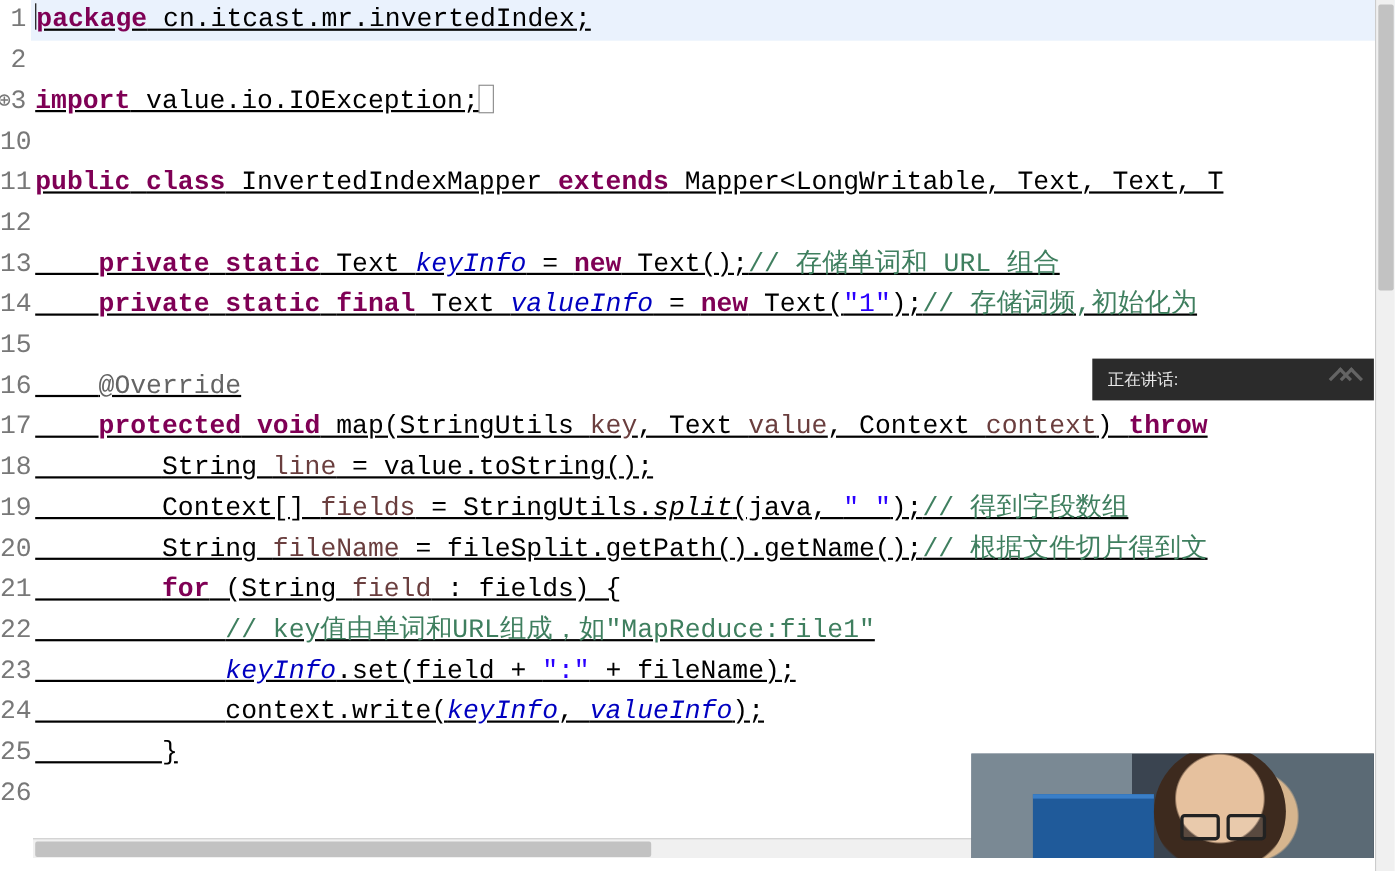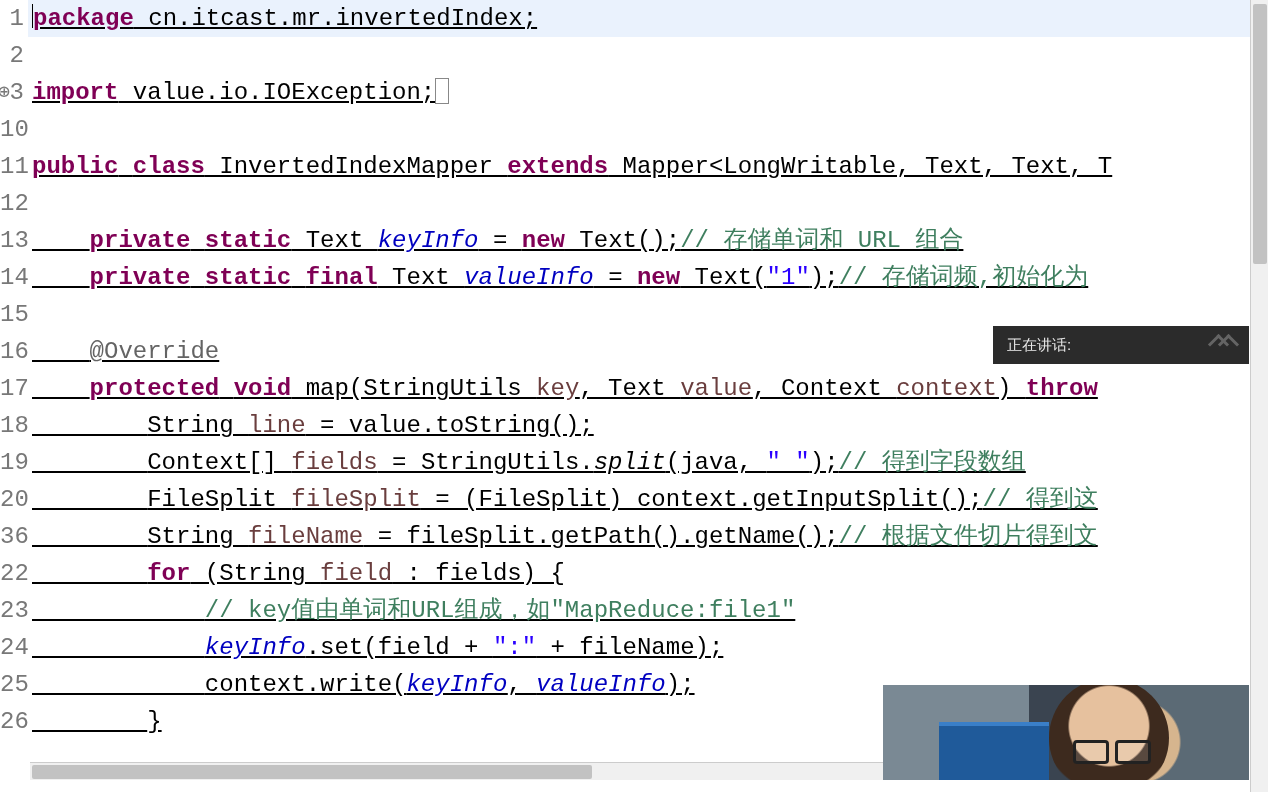--- a/index.html
+++ b/index.html
@@ -204,21 +204,21 @@
     <div class="ln">11</div>
     <div class="ln">12</div>
     <div class="ln">13</div>
     <div class="ln">14</div>
     <div class="ln">15</div>
     <div class="ln">16</div>
     <div class="ln">17</div>
     <div class="ln">18</div>
     <div class="ln">19</div>
     <div class="ln">20</div>
-    <div class="ln">36</div>
+    <div class="ln">21</div>
     <div class="ln">22</div>
     <div class="ln">23</div>
     <div class="ln">24</div>
     <div class="ln">25</div>
     <div class="ln">26</div>
   </div>
 
   <div class="code-area">
     <div class="code-line highlight-line"><span class="text-cursor"></span><span class="kw">package</span><span> cn.itcast.mr.invertedIndex;</span></div>
     <div class="code-line"></div>
@@ -226,21 +226,20 @@
     <div class="code-line"></div>
     <div class="code-line"><span class="kw">public</span> <span class="kw">class</span><span> InvertedIndexMapper </span><span class="kw">extends</span><span> Mapper&lt;LongWritable, Text, Text, T</span></div>
     <div class="code-line"></div>
     <div class="code-line"><span>    </span><span class="kw">private</span> <span class="kw">static</span><span> Text </span><span class="fld">keyInfo</span><span> = </span><span class="kw">new</span><span> Text();</span><span class="cmt">// 存储单词和 URL 组合</span></div>
     <div class="code-line"><span>    </span><span class="kw">private</span> <span class="kw">static</span> <span class="kw">final</span><span> Text </span><span class="fld">valueInfo</span><span> = </span><span class="kw">new</span><span> Text(</span><span class="str">"1"</span><span>);</span><span class="cmt">// 存储词频,初始化为</span></div>
     <div class="code-line"></div>
     <div class="code-line"><span>    </span><span class="ann">@Override</span></div>
     <div class="code-line"><span>    </span><span class="kw">protected</span> <span class="kw">void</span><span> map(StringUtils </span><span class="param">key</span><span>, Text </span><span class="param">value</span><span>, Context </span><span class="param">context</span><span>) </span><span class="kw">throw</span></div>
     <div class="code-line"><span>        </span><span>String </span><span class="param">line</span><span> = value.toString();</span></div>
     <div class="code-line"><span>        </span><span>Context[] </span><span class="param">fields</span><span> = StringUtils.</span><span class="it">split</span><span>(java, </span><span class="str">" "</span><span>);</span><span class="cmt">// 得到字段数组</span></div>
-    <div class="code-line"><span>        </span><span>FileSplit </span><span class="param">fileSplit</span><span> = (FileSplit) context.getInputSplit();</span><span class="cmt">// 得到这</span></div>
     <div class="code-line"><span>        </span><span>String </span><span class="param">fileName</span><span> = fileSplit.getPath().getName();</span><span class="cmt">// 根据文件切片得到文</span></div>
     <div class="code-line"><span>        </span><span class="kw">for</span><span> (String </span><span class="param">field</span><span> : fields) {</span></div>
     <div class="code-line"><span>            </span><span class="cmt">// key值由单词和URL组成，如"MapReduce:file1"</span></div>
     <div class="code-line"><span>            </span><span class="fld">keyInfo</span><span>.set(field + </span><span class="str">":"</span><span> + fileName);</span></div>
     <div class="code-line"><span>            </span><span>context.write(</span><span class="fld">keyInfo</span><span>, </span><span class="fld">valueInfo</span><span>);</span></div>
     <div class="code-line"><span>        </span><span>}</span></div>
   </div>
 
   <div class="scrollbar-v">
     <div class="thumb"></div>

